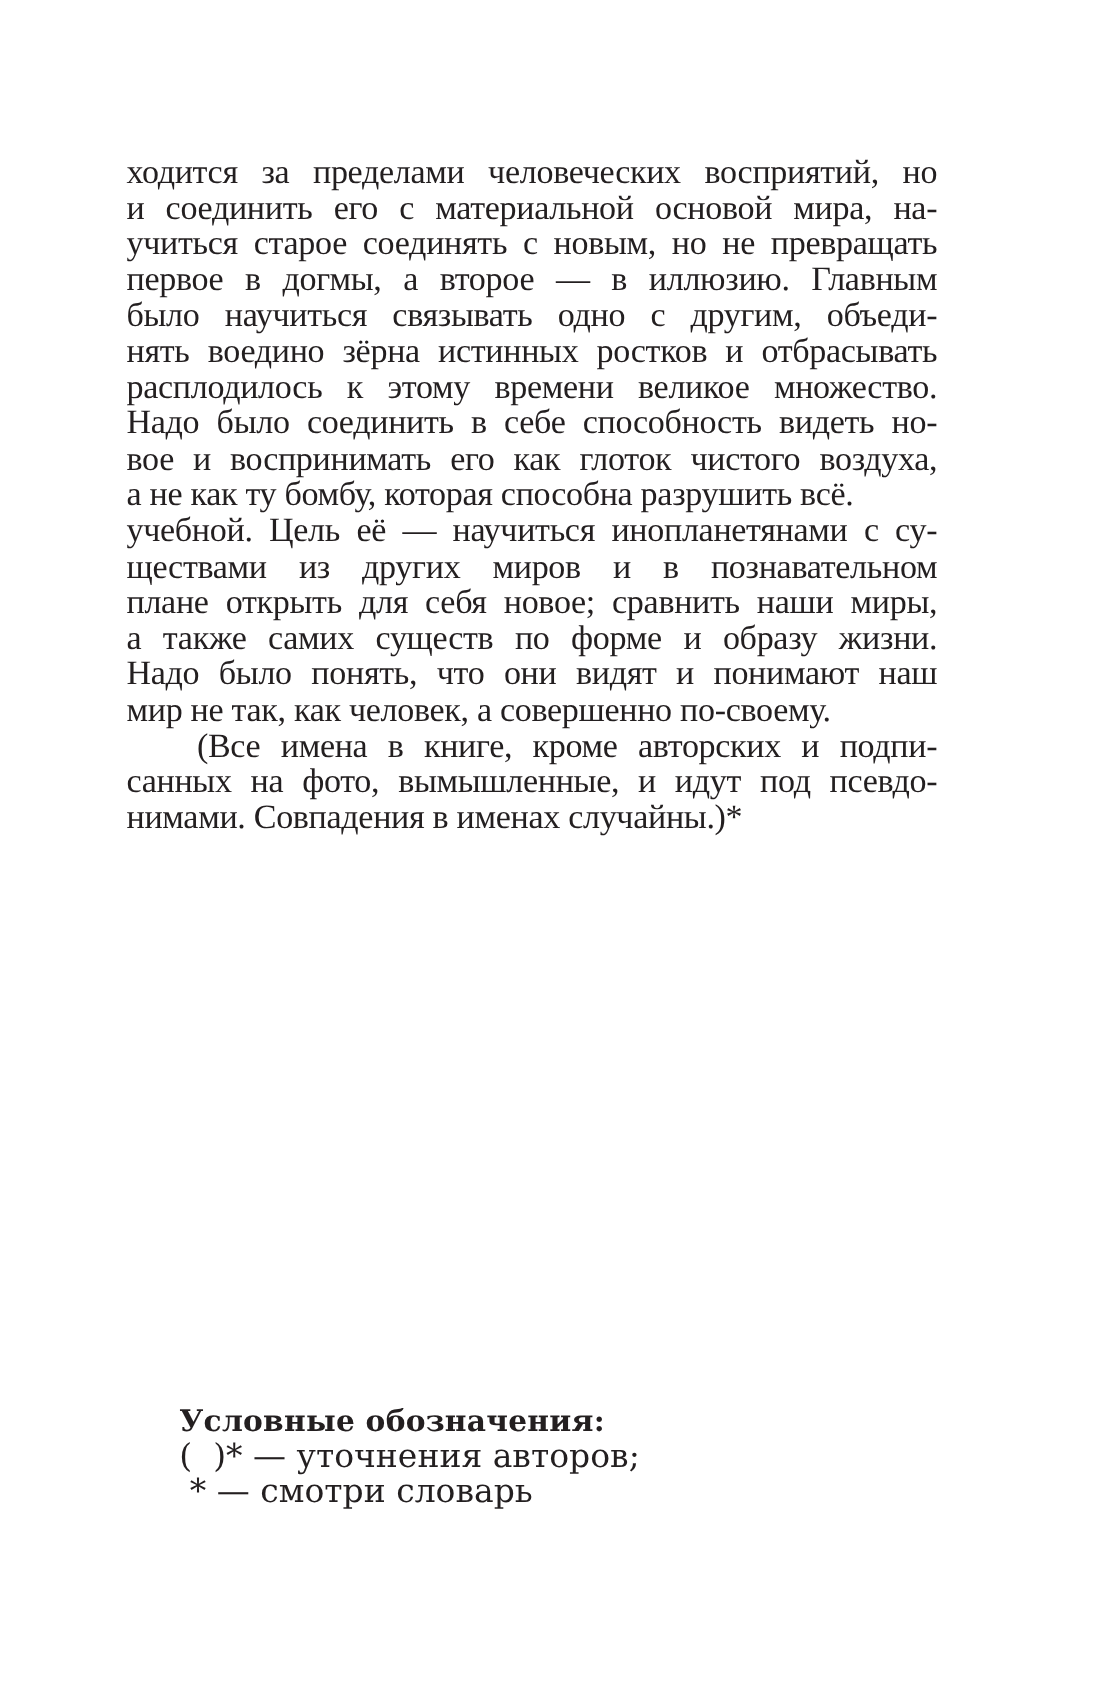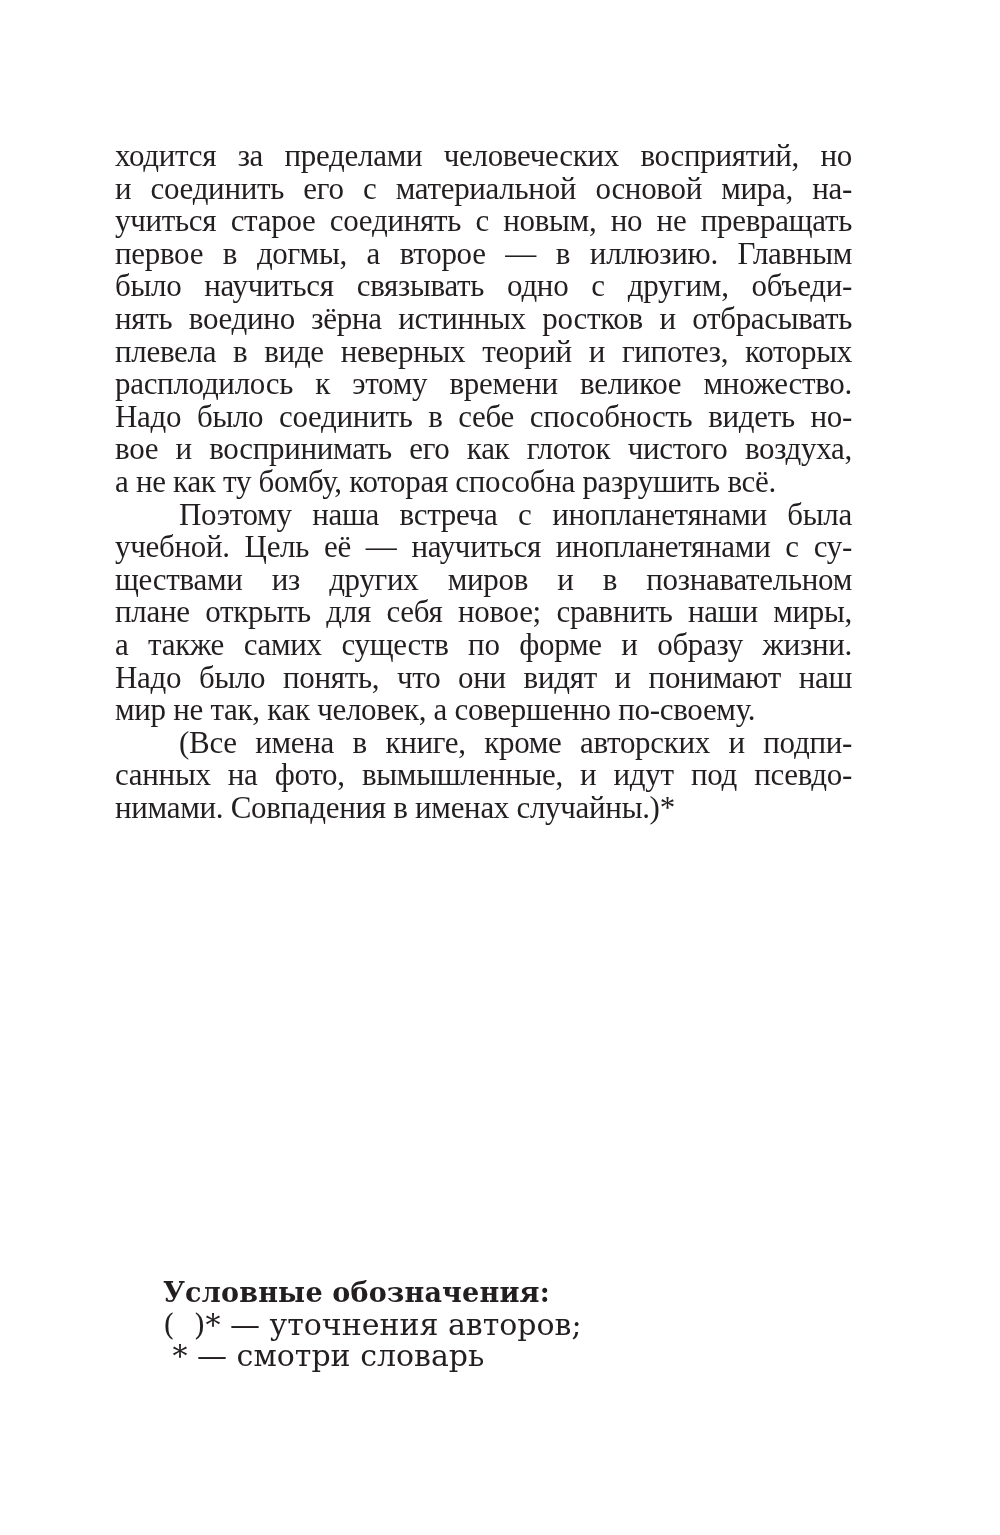--- a/index.html
+++ b/index.html
@@ -64,28 +64,26 @@
 <body>
 
 <div class="text-block">
   <div class="paragraph">
     <span class="line">ходится за пределами человеческих восприятий, но</span>
     <span class="line">и соединить его с материальной основой мира, на-</span>
     <span class="line">учиться старое соединять с новым, но не превращать</span>
     <span class="line">первое в догмы, а второе — в иллюзию. Главным</span>
     <span class="line">было научиться связывать одно с другим, объеди-</span>
     <span class="line">нять воедино зёрна истинных ростков и отбрасывать</span>
-    <span class="line">плевела в виде неверных теорий и гипотез, которых</span>
     <span class="line">расплодилось к этому времени великое множество.</span>
     <span class="line">Надо было соединить в себе способность видеть но-</span>
     <span class="line">вое и воспринимать его как глоток чистого воздуха,</span>
     <span class="line last">а не как ту бомбу, которая способна разрушить всё.</span>
   </div>
   <div class="paragraph">
-    <span class="line indent">Поэтому наша встреча с инопланетянами была</span>
     <span class="line">учебной. Цель её — научиться инопланетянами с су-</span>
     <span class="line">ществами из других миров и в познавательном</span>
     <span class="line">плане открыть для себя новое; сравнить наши миры,</span>
     <span class="line">а также самих существ по форме и образу жизни.</span>
     <span class="line">Надо было понять, что они видят и понимают наш</span>
     <span class="line last">мир не так, как человек, а совершенно по-своему.</span>
   </div>
   <div class="paragraph">
     <span class="line indent">(Все имена в книге, кроме авторских и подпи-</span>
     <span class="line">санных на фото, вымышленные, и идут под псевдо-</span>

